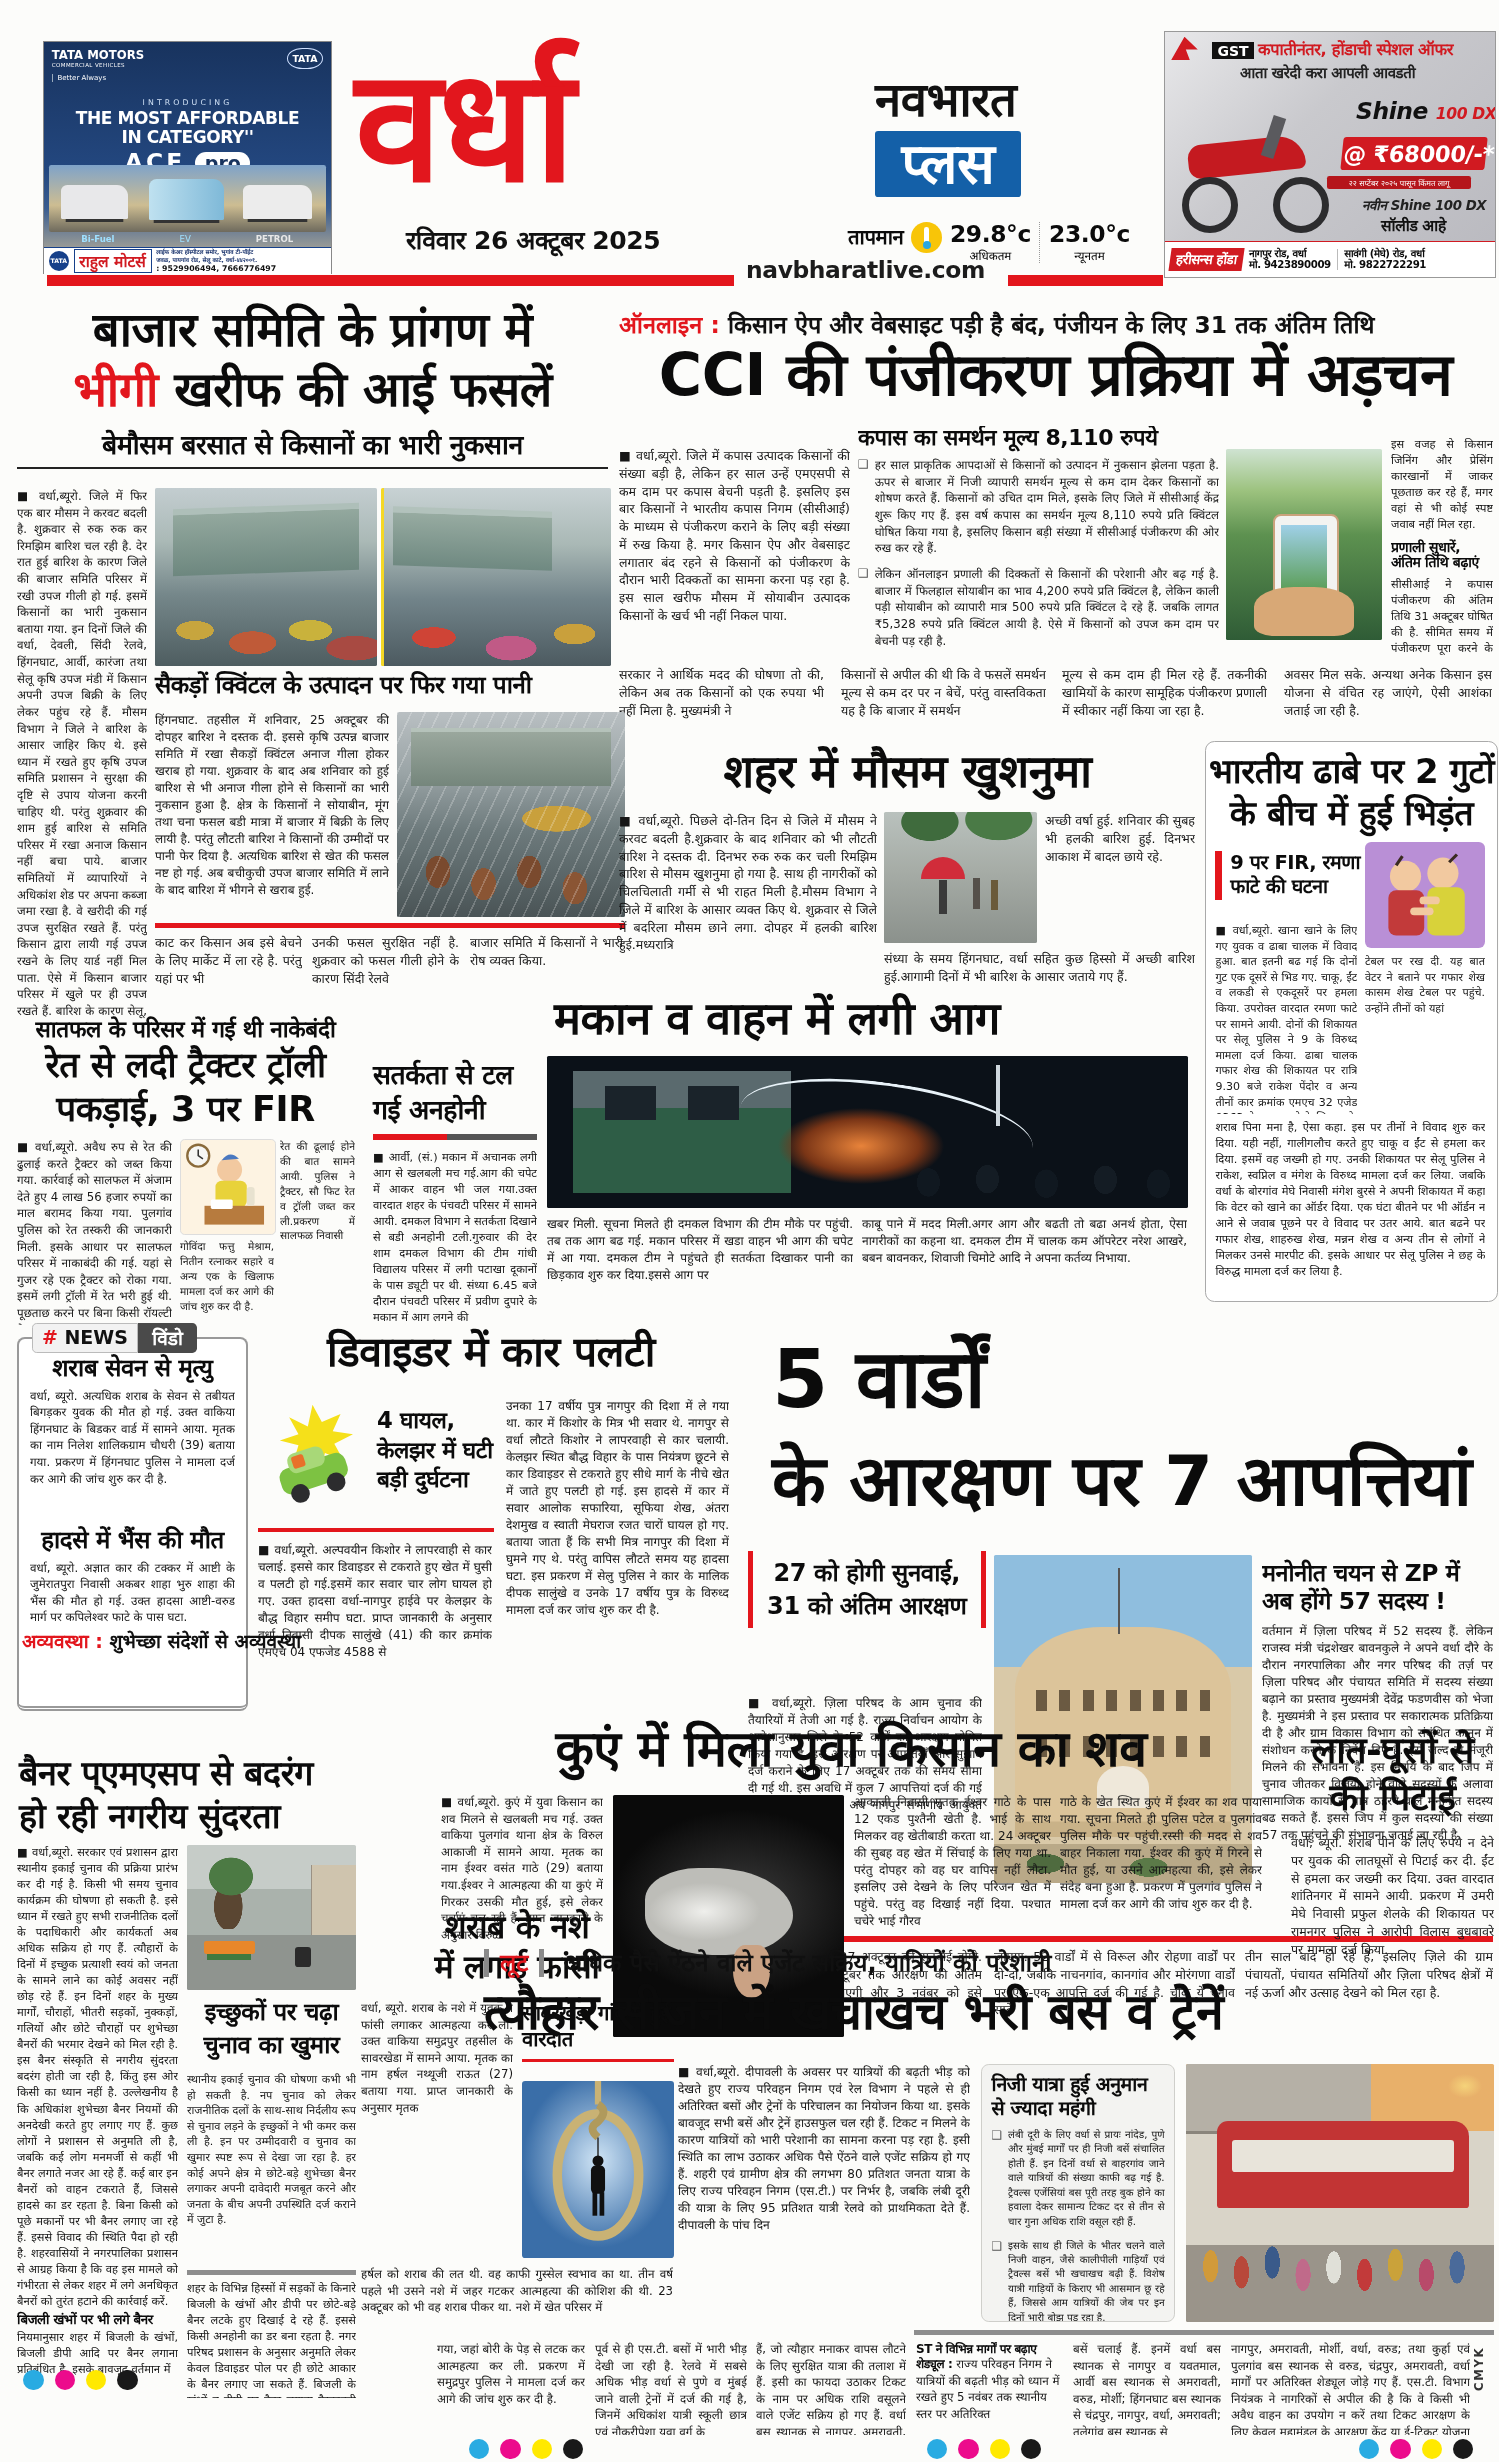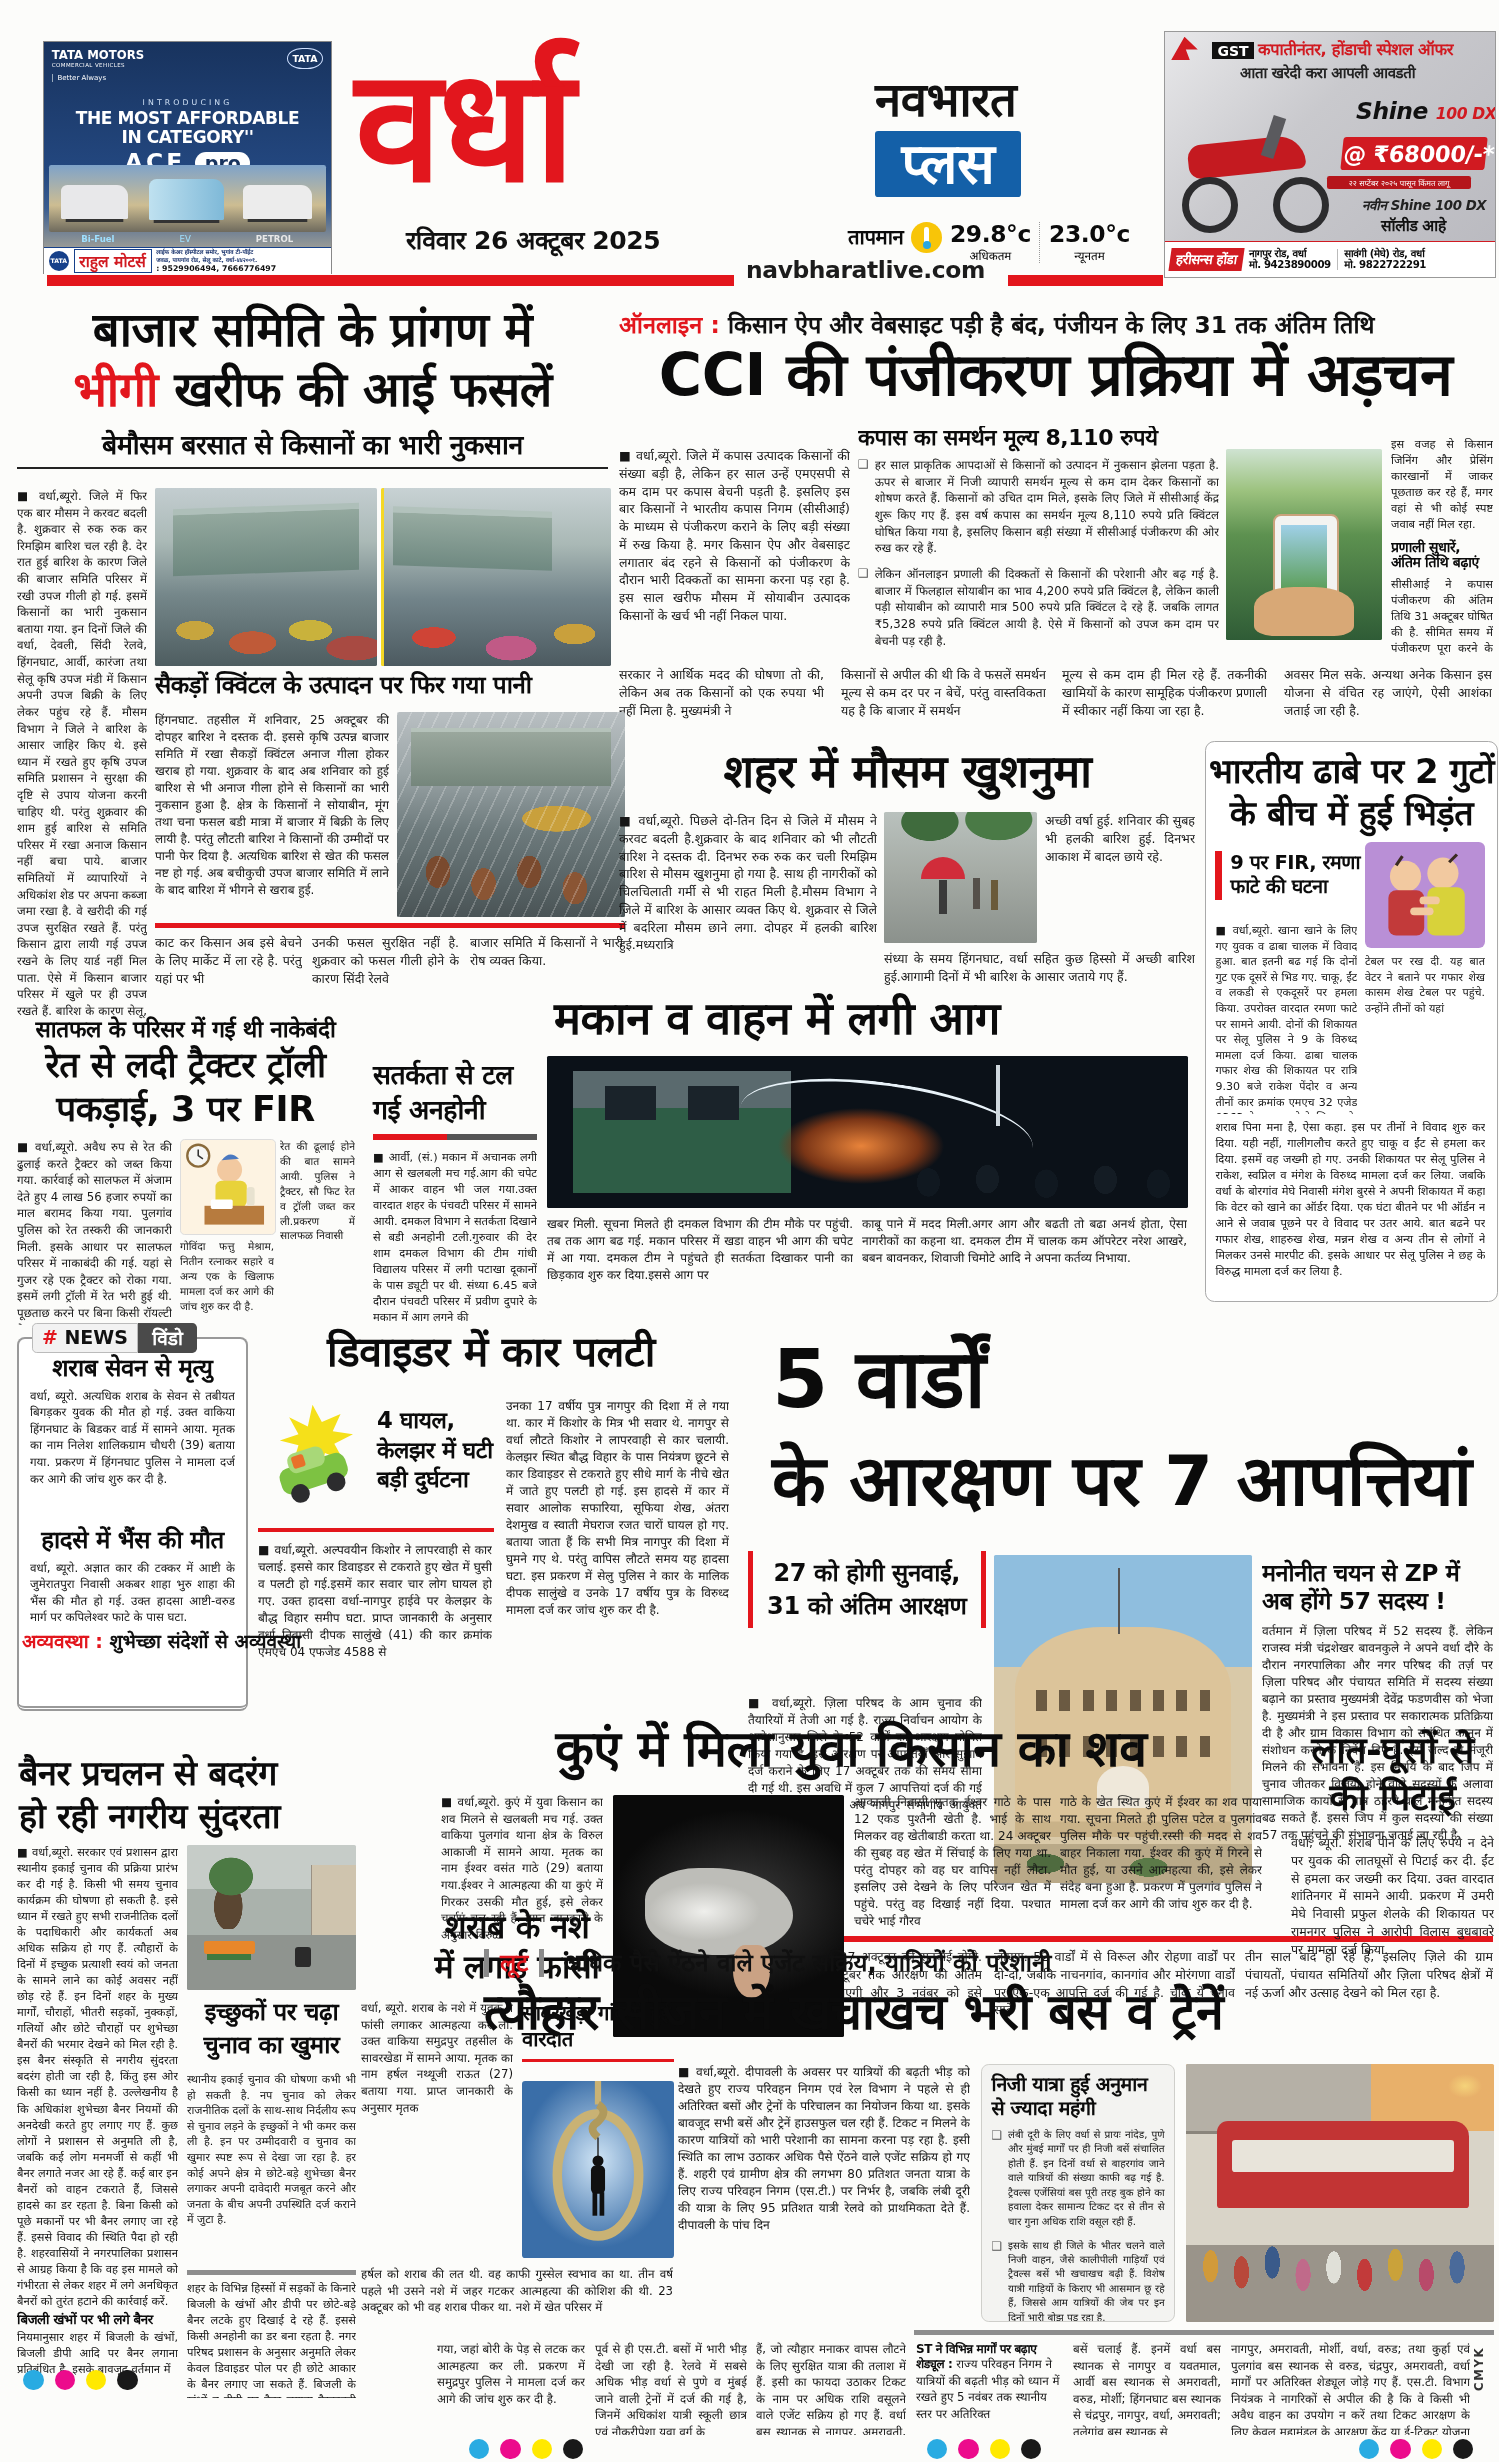--- a/index.html
+++ b/index.html
@@ -313,21 +313,21 @@
   </div>
   <div class="abs rule" style="left:748px;top:1936px;width:745px;height:5.5px"></div>
   <div class="abs j" style="left:748px;top:1948px;width:234px;height:106px">भेजा गया है, जहां 27 अक्टूबर को सुनवाई होगी. इसके बाद 31 अक्टूबर तक आरक्षण की अंतिम रिपोर्ट तैयार की जाएगी और 3 नवंबर को इसे सार्वजनिक किया</div>
   <div class="abs j" style="left:994px;top:1948px;width:241px;height:106px">जाएगा. 52 वार्डों में से विरूल और रोहणा वार्डों पर दो-दो, जबकि नाचनगांव, कानगांव और मोरंगणा वार्डों पर एक-एक आपत्ति दर्ज की गई है. चूंकि ये चुनाव साढ़े</div>
   <div class="abs j" style="left:1245px;top:1948px;width:248px;height:106px">तीन साल बाद हो रहे हैं, इसलिए ज़िले की ग्राम पंचायतों, पंचायत समितियों और ज़िला परिषद क्षेत्रों में नई ऊर्जा और उत्साह देखने को मिल रहा है.</div>
 
   <div class="abs nw" style="left:22px;top:1628px;font-size:19px;font-weight:bold">
     <span class="red" style="color:#e2161d">अव्यवस्था :</span>
     <span style="color:#101010">शुभेच्छा संदेशों से अव्यवस्था</span>
   </div>
-  <div class="abs hb nw" style="left:19px;top:1755px;font-size:34px">बैनर प्रचलन से बदरंग</div>
+  <div class="abs hb nw" style="left:19px;top:1755px;font-size:34px">बैनर प्एमएसप से बदरंग</div>
   <div class="abs hb nw" style="left:19px;top:1798px;font-size:34px">हो रही नगरीय सुंदरता</div>
   <div class="abs" style="left:17px;top:1845px;width:161px;height:547px;overflow:hidden">
     <div class="j" style="font-size:11.3px">■ वर्धा,ब्यूरो. सरकार एवं प्रशासन द्वारा स्थानीय इकाई चुनाव की प्रक्रिया प्रारंभ कर दी गई है. किसी भी समय चुनाव कार्यक्रम की घोषणा हो सकती है. इसे ध्यान में रखते हुए सभी राजनीतिक दलों के पदाधिकारी और कार्यकर्ता अब अधिक सक्रिय हो गए हैं. त्यौहारों के दिनों में इच्छुक प्रत्याशी स्वयं को जनता के सामने लाने का कोई अवसर नहीं छोड़ रहे हैं. इन दिनों शहर के मुख्य मार्गों, चौराहों, भीतरी सड़कों, नुक्कड़ों, गलियों और छोटे चौराहों पर शुभेच्छा बैनरों की भरमार देखने को मिल रही है. इस बैनर संस्कृति से नगरीय सुंदरता बदरंग होती जा रही है, किंतु इस ओर किसी का ध्यान नहीं है. उल्लेखनीय है कि अधिकांश शुभेच्छा बैनर नियमों की अनदेखी करते हुए लगाए गए हैं. कुछ लोगों ने प्रशासन से अनुमति ली है, जबकि कई लोग मनमर्जी से कहीं भी बैनर लगाते नजर आ रहे हैं. कई बार इन बैनरों को वाहन टकराते हैं, जिससे हादसे का डर रहता है. बिना किसी को पूछे मकानों पर भी बैनर लगाए जा रहे हैं. इससे विवाद की स्थिति पैदा हो रही है. शहरवासियों ने नगरपालिका प्रशासन से आग्रह किया है कि वह इस मामले को गंभीरता से लेकर शहर में लगे अनधिकृत बैनरों को तुरंत हटाने की कार्रवाई करें.</div>
     <div class="hb" style="font-size:13.3px;margin:3.1px 0">बिजली खंभों पर भी लगे बैनर</div>
     <div class="j" style="font-size:11.3px">नियमानुसार शहर में बिजली के खंभों, बिजली डीपी आदि पर बैनर लगाना प्रतिबंधित है. इसके बावजूद वर्तमान में</div>
   </div>
   <div class="ph" style="left:187px;top:1845px;width:169px;height:145px;background:linear-gradient(180deg,#c6ccc8 0 30%,#aab2ac 30% 62%,#8f948f 62% 100%)">
     <div class="abs" style="left:6%;top:6%;width:40%;height:52%;background:radial-gradient(36px 31px at 50% 30%,#4c7a44 60%,transparent 62%),radial-gradient(23.4px 39px at 46% 70%,#5a4632 60%,transparent 62%)"></div>
     <div class="abs" style="right:0;top:14%;width:26%;height:48%;background:#cfc4ae;border-left:1.6px solid #9a9184"></div>
     <div class="abs" style="left:10%;top:66%;width:30%;height:9%;background:#e8872a;border-radius:2.3px"></div>

